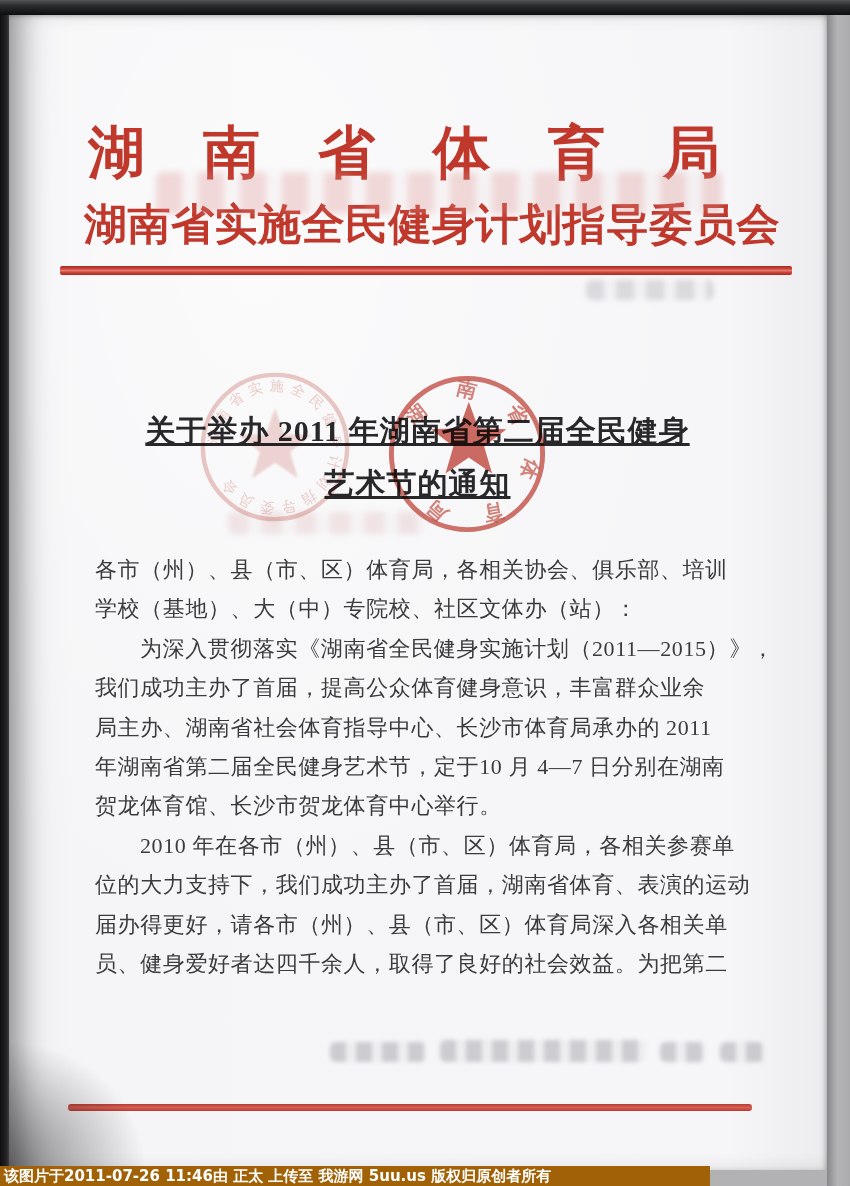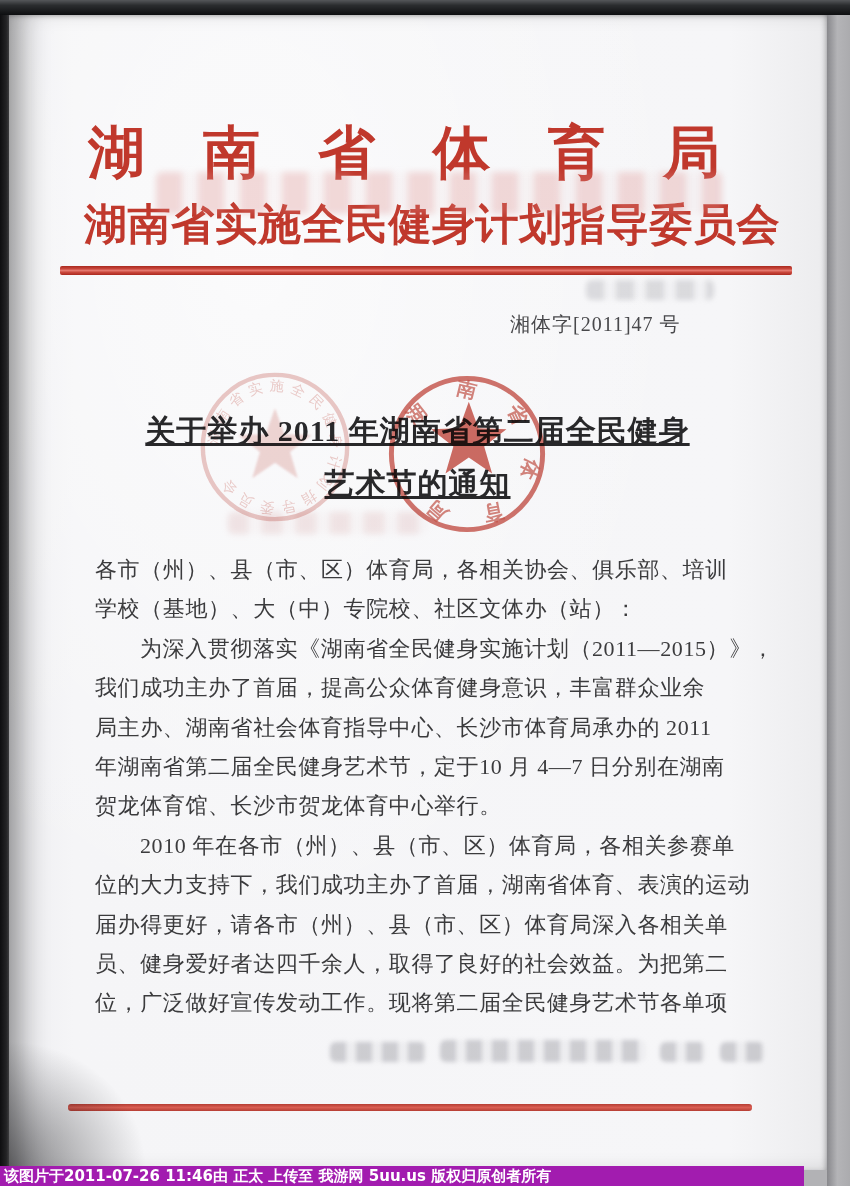--- a/index.html
+++ b/index.html
@@ -126,22 +126,22 @@
   .smudge-bottom-3 { left: 652px; top: 1028px; width: 46px;  height: 20px; }
   .smudge-bottom-4 { left: 712px; top: 1028px; width: 44px;  height: 20px; }
   .smudge-gray {
     background: repeating-linear-gradient(90deg,
       rgba(118,118,128,0.32) 0 16px, rgba(118,118,128,0.06) 16px 26px);
     filter: blur(2px);
   }
 
   
   .footer-bar {
-    position: absolute; left: 0; bottom: 0; width: 804px; height: 20px;
-    background: #a21caf; z-index: 10;
+    position: absolute; left: 0; bottom: 0; width: 710px; height: 20px;
+    background: #a16207; z-index: 10;
     display: flex; align-items: center;
     font-family: "DejaVu Sans", "Liberation Sans", sans-serif;
   }
   .footer-bar span {
     color: #ffffff; font-size: 15px; font-weight: bold;
     padding-left: 4px; white-space: nowrap; line-height: 20px;
   }
 </style>
 </head>
 <body>
@@ -159,21 +159,20 @@
     <div class="smudge smudge-under-title"></div>
     <div class="smudge smudge-gray smudge-bottom-1"></div>
     <div class="smudge smudge-gray smudge-bottom-2"></div>
     <div class="smudge smudge-gray smudge-bottom-3"></div>
     <div class="smudge smudge-gray smudge-bottom-4"></div>
 
     <div class="org1">湖南省体育局</div>
     <div class="org2">湖南省实施全民健身计划指导委员会</div>
     <div class="header-rule"></div>
 
-    <div class="doc-number">湘体字[2011]47 号</div>
 
     <svg class="seal seal-left" viewBox="-100 -100 200 200">
       <defs>
         <path id="rimL" d="M -64,0 A 64,64 0 1 1 64,0 A 64,64 0 1 1 -64,0"></path>
       </defs>
       <circle cx="0" cy="0" r="82" fill="none" stroke-width="5" opacity="0.55" stroke="#d98d86"></circle>
       <polygon opacity="0.40" style="filter: blur(1.2px)" points="0,-44 10.6,-14.6 41.8,-13.6 17.1,5.6 25.9,35.6 0,18 -25.9,35.6 -17.1,5.6 -41.8,-13.6 -10.6,-14.6" fill="#d98d86"></polygon>
       <text font-size="16" opacity="0.5" letter-spacing="7" style="filter: blur(0.8px)" fill="#d98d86">
         <textPath href="#rimL" startOffset="2">湖南省实施全民健身计划指导委员会</textPath>
       </text>
@@ -200,21 +199,20 @@
       <div class="body-line">学校（基地）、大（中）专院校、社区文体办（站）：</div>
       <div class="body-line indent">为深入贯彻落实《湖南省全民健身实施计划（2011—2015）》，</div>
       <div class="body-line">我们成功主办了首届，提高公众体育健身意识，丰富群众业余</div>
       <div class="body-line">局主办、湖南省社会体育指导中心、长沙市体育局承办的 2011</div>
       <div class="body-line">年湖南省第二届全民健身艺术节，定于10 月 4—7 日分别在湖南</div>
       <div class="body-line">贺龙体育馆、长沙市贺龙体育中心举行。</div>
       <div class="body-line indent">2010 年在各市（州）、县（市、区）体育局，各相关参赛单</div>
       <div class="body-line">位的大力支持下，我们成功主办了首届，湖南省体育、表演的运动</div>
       <div class="body-line">届办得更好，请各市（州）、县（市、区）体育局深入各相关单</div>
       <div class="body-line">员、健身爱好者达四千余人，取得了良好的社会效益。为把第二</div>
-      <div class="body-line">位，广泛做好宣传发动工作。现将第二届全民健身艺术节各单项</div>
     </div>
 
     <div class="bottom-rule"></div>
 
     <div class="corner-shadow"></div>
   </div>
 
   <div class="footer-bar">
     <span>该图片于2011-07-26 11:46由 正太 上传至 我游网 5uu.us 版权归原创者所有</span>
   </div>

